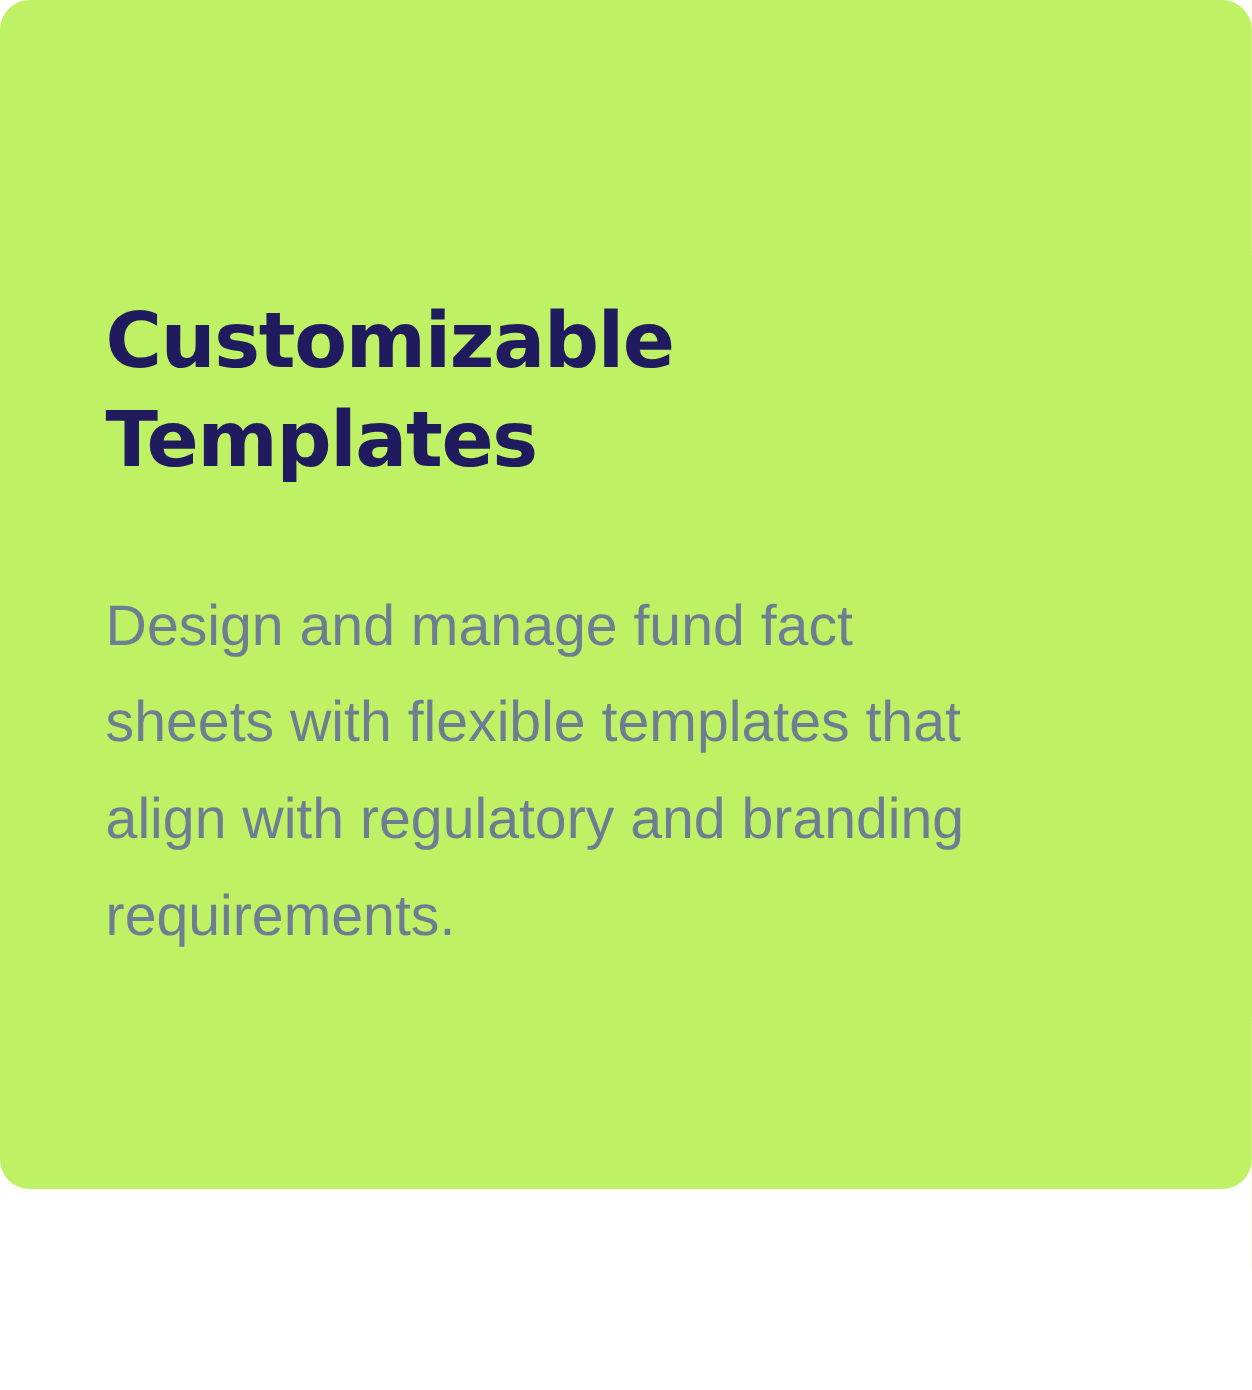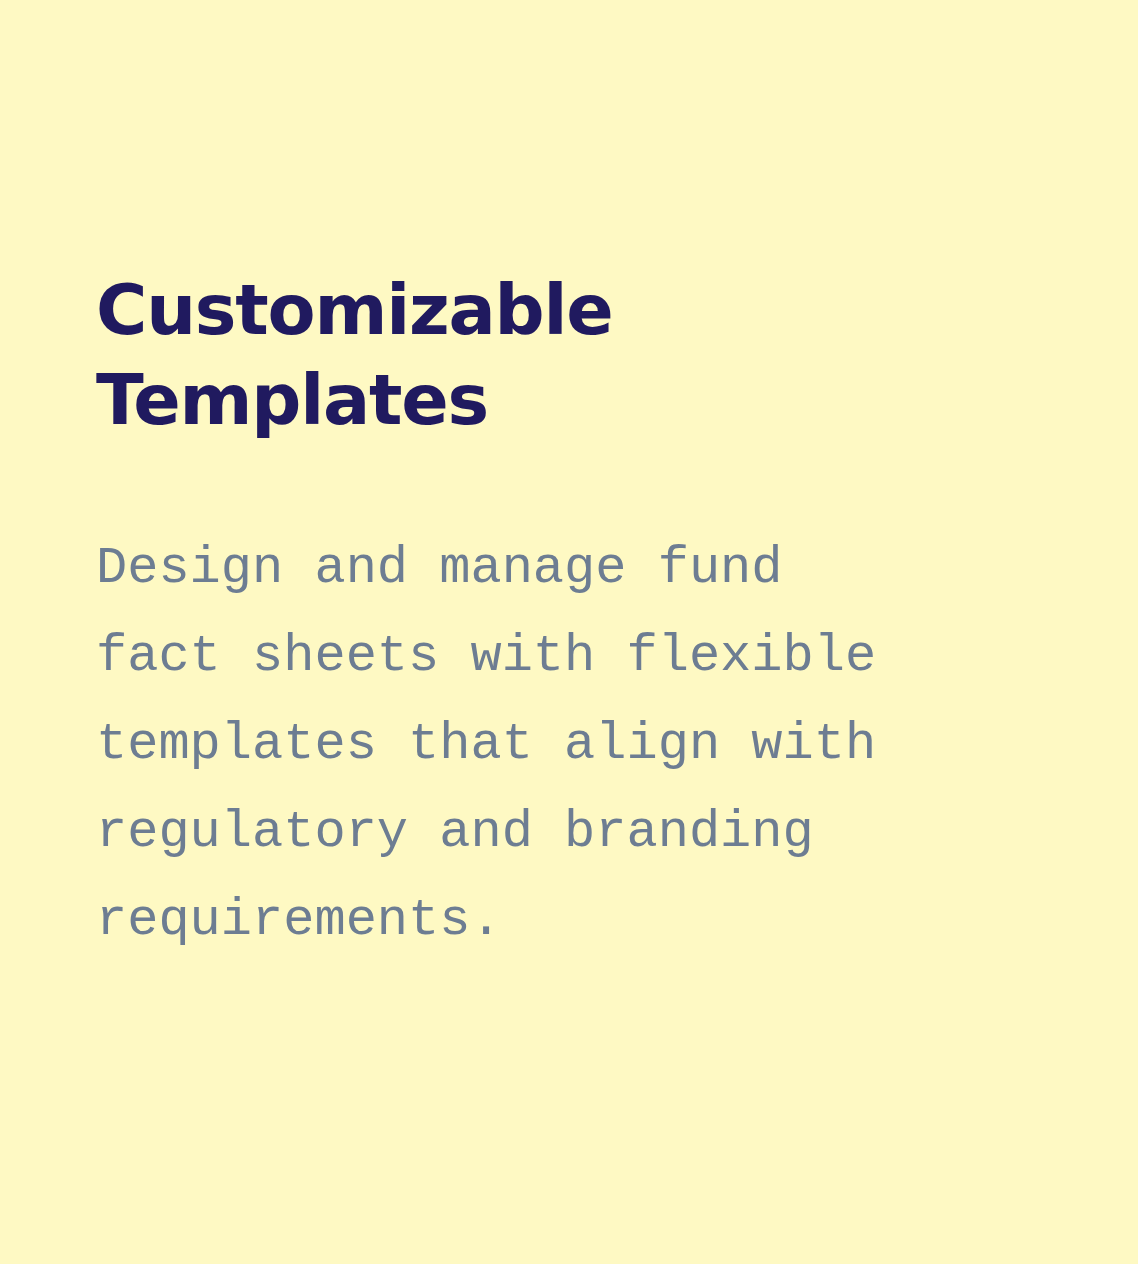--- a/index.html
+++ b/index.html
@@ -15,24 +15,25 @@
     font-family: "Liberation Sans", "DejaVu Sans", sans-serif;
     -webkit-font-smoothing: antialiased;
     overflow: hidden;
   }
 
   .feature-card {
     position: absolute;
     left: 0;
     top: 0;
     width: 1138px;
-    height: 1264px;
+    height: 1081px;
     box-sizing: border-box;
     padding: 265px 0 0 96px;
-    background: #fef9c3;
+    background: #bef264;
+    border-radius: 27px;
   }
 
   .feature-heading {
     margin: 0;
     padding: 0;
     width: 620px;
     color: #201a5f;
     font-family: "DejaVu Sans", "Liberation Sans", sans-serif;
     font-size: 70px;
     font-weight: 700;
@@ -40,21 +41,21 @@
     letter-spacing: -1.2px;
     word-spacing: 1px;
     text-align: left;
   }
 
   .feature-body {
     margin: 0;
     padding: 0;
     width: 790px;
     color: #6d7d92;
-    font-family: Liberation Mono, monospace;
+    font-family: Liberation Sans, sans-serif;
     font-size: 52px;
     font-weight: 400;
     line-height: 88px;
     letter-spacing: 0px;
     text-align: left;
   }
 
   .body-spacer {
     height: 80px;
     width: 1px;

